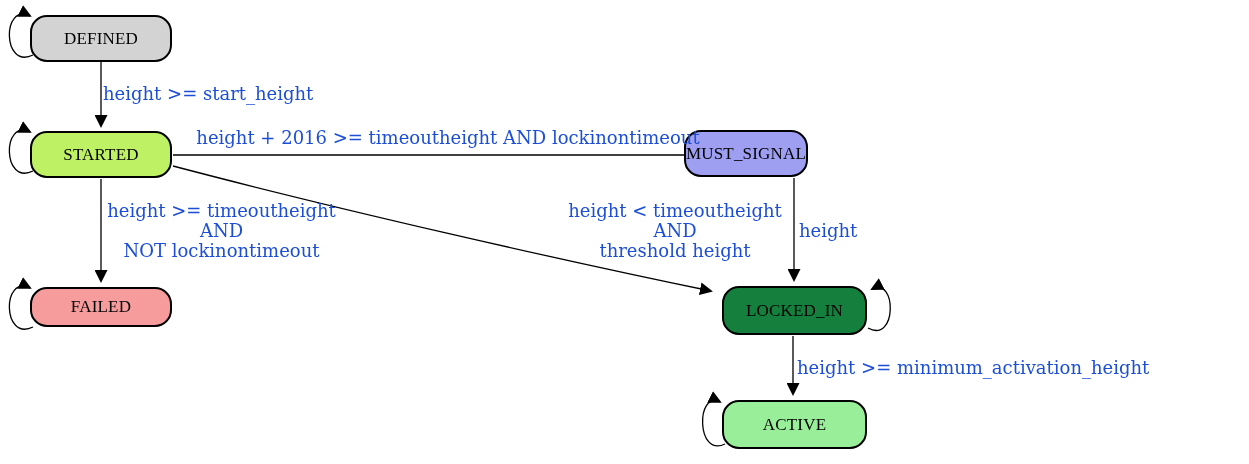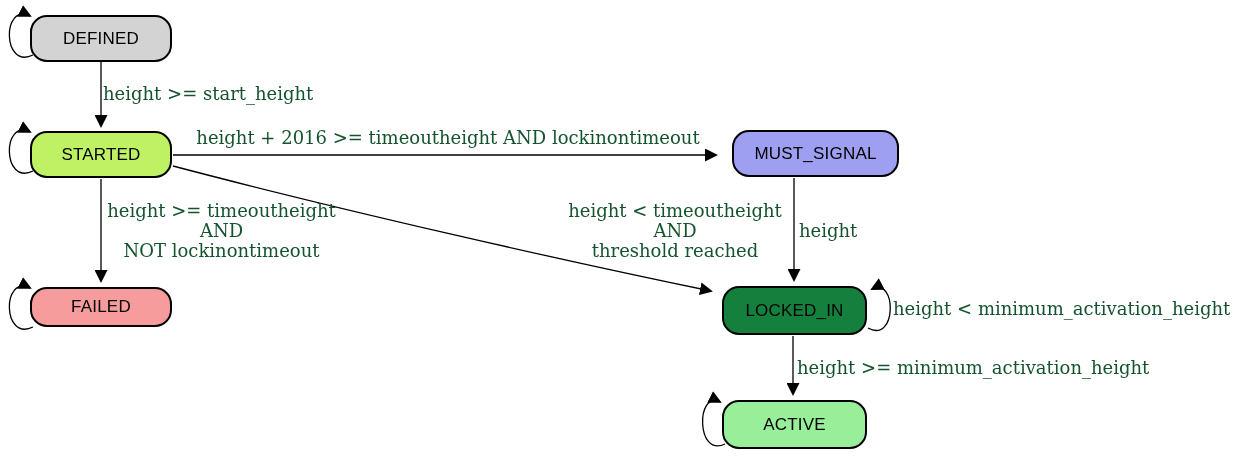--- a/index.html
+++ b/index.html
@@ -31,27 +31,28 @@
     position: absolute;
     box-sizing: border-box;
     border: 2.5px solid #000000;
     border-radius: 17px;
     display: flex;
     align-items: center;
     justify-content: center;
     font-size: 17px;
     color: #000000;
     letter-spacing: 0.2px;
+    font-family: Liberation Serif, serif;
   }
   .edge-label {
     position: absolute;
     font-family: "DejaVu Serif", "Liberation Serif", serif;
     font-size: 18px;
     line-height: 20px;
-    color: #14532d;
+    color: #1d4ed8;
     white-space: nowrap;
   }
   .edge-label.centered {
     text-align: center;
   }
 </style>
 </head>
 <body>
 
 <div id="stage">
@@ -82,21 +83,21 @@
   </div>
 
   <div class="node" style="left: 30px; top: 131px; width: 142px; height: 47px; background-color: #bef264;">
     <span>STARTED</span>
   </div>
 
   <div class="node" style="left: 30px; top: 287px; width: 142px; height: 40px; background-color: rgb(247, 156, 156);">
     <span>FAILED</span>
   </div>
 
-  <div class="node" style="left: 732px; top: 130px; width: 167px; height: 47px; background-color: rgb(159, 159, 242);">
+  <div class="node" style="left: 684px; top: 130px; width: 124px; height: 47px; background-color: rgb(159, 159, 242);">
     <span>MUST_SIGNAL</span>
   </div>
 
   <div class="node" style="left: 722px; top: 286px; width: 145px; height: 49px; background-color: #15803d;">
     <span>LOCKED_IN</span>
   </div>
 
   <div class="node" style="left: 722px; top: 400px; width: 145px; height: 49px; background-color: rgb(153, 238, 153);">
     <span>ACTIVE</span>
   </div>
@@ -107,22 +108,21 @@
 
   <div class="edge-label centered" style="left:100px; top:201px; width:243px;">
     <div>height &gt;= timeoutheight</div>
     <div>AND</div>
     <div>NOT lockinontimeout</div>
   </div>
 
   <div class="edge-label centered" style="left:555px; top:201px; width:240px;">
     <div>height &lt; timeoutheight</div>
     <div>AND</div>
-    <div>threshold reached</div>
+    <div>threshold height</div>
   </div>
 
   <div class="edge-label" style="left:799px; top:221px;">height</div>
 
-  <div class="edge-label" style="left:893px; top:299px;">height &lt; minimum_activation_height</div>
 
   <div class="edge-label" style="left:797px; top:358px;">height &gt;= minimum_activation_height</div>
 
 </div>
 
 </body></html>

